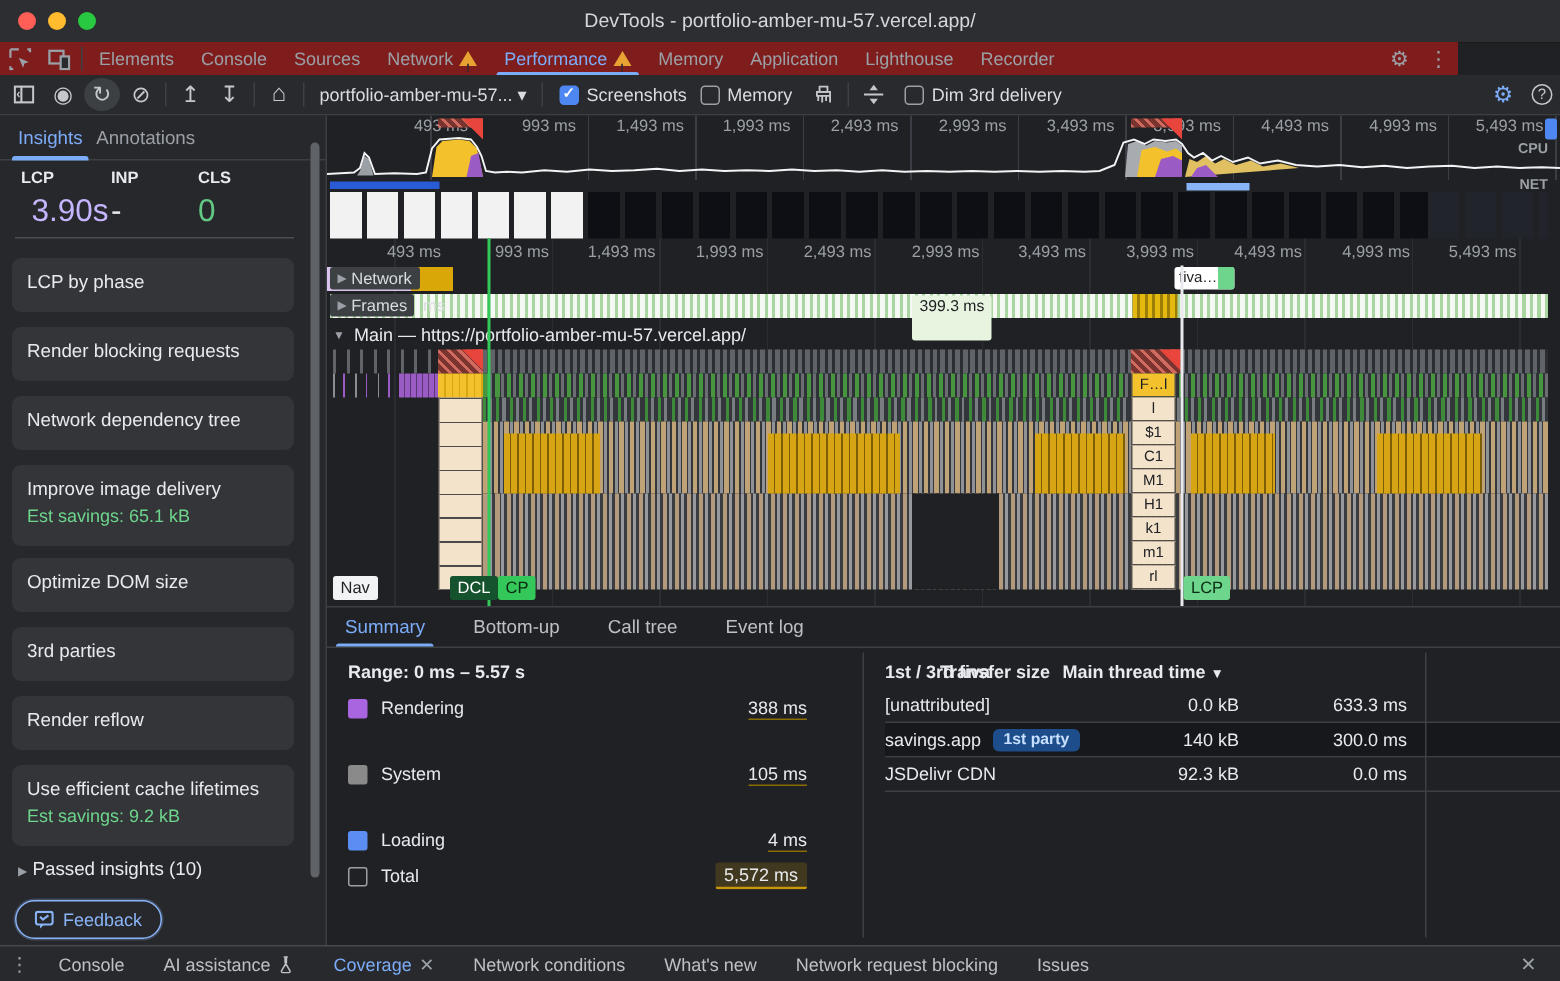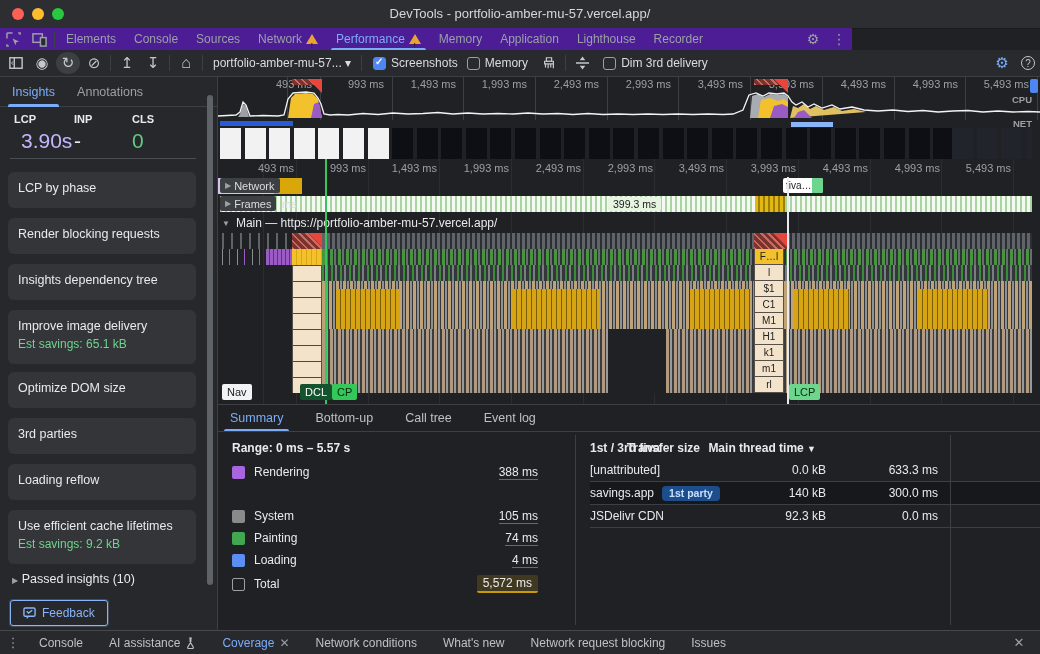--- a/index.html
+++ b/index.html
@@ -5,21 +5,21 @@
   html,body{margin:0;padding:0;background:#000;}
   #app{position:relative;width:1040px;height:654px;background:#202124;overflow:hidden;
        font-family:"Liberation Sans",sans-serif;color:#e8eaed;font-size:12px;
        -webkit-font-smoothing:antialiased;}
   .abs{position:absolute;}
   
   .titlebar{left:0;top:0;width:1040px;height:28px;background:#2d2e31;border-bottom:1px solid #1a1a1a;}
   .tl{width:12px;height:12px;border-radius:50%;top:8px;}
   .title-text{width:1040px;top:6px;text-align:center;color:#d5d7da;font-size:13px;}
   
-  .tabbar{left:0;top:28px;width:852px;height:22px;background:#4c1d95;border-bottom:1px solid #3c4043;
+  .tabbar{left:0;top:28px;width:972px;height:22px;background:#7f1d1d;border-bottom:1px solid #3c4043;
           display:flex;align-items:center;}
   .tb-icon{width:26px;height:22px;display:flex;align-items:center;justify-content:center;color:#9aa0a6;cursor:pointer;}
   .tb-sep{width:1px;height:16px;background:#3c4043;margin:0 2px;}
   .tab{height:22px;line-height:22px;padding:0 9px;color:#9aa0a6;cursor:pointer;position:relative;white-space:nowrap;display:flex;align-items:center;gap:4px;}
   .tab.active{color:#7cacf8;}
   .tab.active::after{content:"";position:absolute;left:4px;right:4px;bottom:0;height:2px;background:#7cacf8;border-radius:2px 2px 0 0;}
   .warn{position:relative;width:12px;height:10px;display:inline-block;}
   .warn::before{content:"";position:absolute;left:0;top:0;border-left:6px solid transparent;border-right:6px solid transparent;border-bottom:10px solid #e8a333;}
   .warn::after{content:"!";position:absolute;left:4.5px;top:1px;font-size:8px;font-weight:bold;color:#292a2d;}
   .spacer{flex:1;}
@@ -28,29 +28,29 @@
            display:flex;align-items:center;gap:2px;padding-left:4px;box-sizing:border-box;}
   .ic{width:24px;height:22px;display:flex;align-items:center;justify-content:center;color:#c4c7cc;font-size:15px;cursor:pointer;border-radius:50%;}
   .ic.on{background:#3c4043;}
   .dd{color:#dadce0;padding:0 6px;cursor:pointer;white-space:nowrap;}
   .chk{display:flex;align-items:center;gap:5px;margin:0 7px;cursor:pointer;color:#dadce0;white-space:nowrap;}
   .box{width:13px;height:13px;border:1.5px solid #9aa0a6;border-radius:3px;box-sizing:border-box;position:relative;}
   .box.checked{background:#4e87f2;border-color:#4e87f2;}
   .box.checked::after{content:"✓";position:absolute;left:1px;top:-2px;color:#fff;font-size:10px;font-weight:bold;}
   
   .sidebar{left:0;top:77px;width:218px;height:553px;background:#27282b;border-right:1px solid #3c4043;box-sizing:border-box;}
-  .side-tabs{left:0;top:0;width:217px;height:30px;border-bottom:1px solid #3c4043;display:flex;align-items:center;padding-left:12px;gap:22px;box-sizing:border-box;}
+  .side-tabs{left:0;top:0;width:217px;height:30px;border-bottom:1px solid #3c4043;display:flex;align-items:center;padding-left:12px;gap:9px;box-sizing:border-box;}
   .side-tab{position:relative;height:30px;line-height:30px;color:#9aa0a6;cursor:pointer;font-size:12.5px;}
   .side-tab.active{color:#7cacf8;}
   .side-tab.active::after{content:"";position:absolute;left:-4px;right:-4px;bottom:0;height:2.5px;background:#7cacf8;border-radius:2px 2px 0 0;}
   .met-name{font-size:11px;font-weight:bold;color:#e8eaed;}
   .met-val{font-size:21px;}
   .card{left:8px;width:188px;background:#343539;border-radius:6px;padding:9px 10px;box-sizing:border-box;cursor:pointer;font-size:12.5px;color:#e8eaed;}
   .savings{color:#6dd58c;margin-top:4px;font-size:12px;}
-  .feedback{left:10px;top:523px;height:24px;border:1px solid #8ab4f8;border-radius:3px;color:#8ab4f8;display:inline-flex;align-items:center;gap:6px;padding:0 12px;cursor:pointer;box-shadow:0 0 0 1px rgba(138,180,248,.25);}
+  .feedback{left:10px;top:523px;height:24px;border:1px solid #8ab4f8;border-radius:13px;color:#8ab4f8;display:inline-flex;align-items:center;gap:6px;padding:0 12px;cursor:pointer;box-shadow:0 0 0 1px rgba(138,180,248,.25);}
   .sb-thumb{left:207px;width:6px;border-radius:3px;background:#5f6368;}
   
   .timeline{left:218px;top:77px;width:822px;height:327px;background:#202124;overflow:hidden;}
   .rlabel{position:absolute;width:70px;text-align:right;color:#9aa0a6;font-size:11px;}
   .grid1{left:0;top:0;width:822px;height:43px;background:repeating-linear-gradient(90deg,#3b3e44 0 1px,transparent 1px 71.7px);background-position-x:102px;}
   .grid2{left:0;top:82px;width:822px;height:245px;background:repeating-linear-gradient(90deg,rgba(255,255,255,.055) 0 1px,transparent 1px 71.7px);background-position-x:78px;}
   .cpu-wrap{left:0;top:13px;width:822px;height:30px;}
   .side-lab{color:#9aa0a6;font-weight:bold;font-size:9.5px;text-align:right;width:30px;}
   .netbar1{left:2px;top:44px;width:73px;height:5px;background:#2a5bd7;}
   .netbar2{left:573px;top:45px;width:42px;height:5px;background:#8ab4f8;}
@@ -206,25 +206,25 @@
     <div class="abs met-name" style="left:14px;top:36px">LCP</div>
     <div class="abs met-name" style="left:74px;top:36px">INP</div>
     <div class="abs met-name" style="left:132px;top:36px">CLS</div>
     <div class="abs met-val" style="left:21px;top:52px;color:#c4b5fd">3.90s</div>
     <div class="abs met-val" style="left:74px;top:52px;color:#e8eaed">-</div>
     <div class="abs met-val" style="left:132px;top:52px;color:#63c884">0</div>
     <div class="abs" style="left:10px;top:81px;width:186px;height:1px;background:#4a4d51"></div>
 
     <div class="abs card" style="top:95px;height:36px"><span>LCP by phase</span></div>
     <div class="abs card" style="top:141px;height:36px"><span>Render blocking requests</span></div>
-    <div class="abs card" style="top:187px;height:36px"><span>Insights dependency tree</span></div>
+    <div class="abs card" style="top:187px;height:36px"><span>Network dependency tree</span></div>
     <div class="abs card" style="top:233px;height:54px"><span>Improve image delivery</span><div class="savings">Est savings: 65.1 kB</div></div>
     <div class="abs card" style="top:295px;height:36px"><span>Optimize DOM size</span></div>
     <div class="abs card" style="top:341px;height:36px"><span>3rd parties</span></div>
-    <div class="abs card" style="top:387px;height:36px"><span>Loading reflow</span></div>
+    <div class="abs card" style="top:387px;height:36px"><span>Render reflow</span></div>
     <div class="abs card" style="top:433px;height:54px"><span>Use efficient cache lifetimes</span><div class="savings">Est savings: 9.2 kB</div></div>
 
     <div class="abs" style="left:12px;top:495px;font-size:12.5px;cursor:pointer"><span class="tri">▶</span>&nbsp;<span>Passed insights (10)</span></div>
 
     <div class="abs feedback">
       <svg width="13" height="13" viewBox="0 0 14 14">
           <rect x="1" y="1" width="12" height="9" rx="1.5" stroke="#8ab4f8" fill="none" stroke-width="1.5"></rect>
           <path d="M4 10 v3 l3 -3" fill="#8ab4f8"></path>
           <path d="M4 4.5 l2 2 4 -3" stroke="#8ab4f8" fill="none" stroke-width="1.5"></path>
         </svg>
@@ -298,21 +298,21 @@
       <span style="width:13px;height:15px;background:#6dd58c"></span>
     </div>
 
     <div class="abs frames-bg"></div>
     <div class="abs" style="left:537px;top:119px;width:30px;height:16px;background:repeating-linear-gradient(90deg,#e4b90f 0 3px,#9c7d06 3px 5px)"></div>
     <div class="track-chip" style="left:2px;top:119px">
         <span class="tri">▶</span>
         <span>Frames</span>
       </div>
     <div class="abs" style="left:64px;top:121px;color:#dadce0;font-size:11px">ms</div>
-    <div class="abs" style="left:390px;top:120px;height:14px;line-height:14px;background:#e6f4e0;color:#202124;font-size:10.5px;padding:0 5px;border-radius:2px">399.3 ms</div>
+    <div class="abs" style="left:390px;top:120px;height:30px;line-height:14px;background:#e6f4e0;color:#202124;font-size:10.5px;padding:0 5px;border-radius:2px">399.3 ms</div>
 
     <div class="abs" style="left:4px;top:139px;color:#e8eaed;display:flex;gap:6px;align-items:center;cursor:pointer">
       <span class="tri">▼</span>
         <span>Main — https://portfolio-amber-mu-57.vercel.app/</span>
     </div>
 
     <div class="abs" style="left:4px;top:156px;width:70px;height:16px;background:repeating-linear-gradient(90deg,#606468 0 2px,transparent 2px 9px)"></div>
     <div class="abs" style="left:104px;top:156px;width:710px;height:16px;background:repeating-linear-gradient(90deg,#606468 0 3px,#2b2e33 3px 5px)"></div>
     <div class="abs hatch" style="left:74px;top:156px;width:30px;height:16px"></div>
     <div class="abs hatch" style="left:536px;top:156px;width:33px;height:16px"></div>
@@ -365,25 +365,20 @@
     <div class="leg-row" style="top:56px">
         <span class="swatch" style="background:#a964e0"></span>
         <span>Rendering</span>
         <span class="leg-val">388 ms</span>
       </div>
     <div class="leg-row" style="top:100px">
         <span class="swatch" style="background:#8a8a8a"></span>
         <span>System</span>
         <span class="leg-val">105 ms</span>
       </div>
-    <div class="leg-row" style="top:122px">
-        <span class="swatch" style="background:#41a84f"></span>
-        <span>Painting</span>
-        <span class="leg-val">74 ms</span>
-      </div>
     <div class="leg-row" style="top:144px">
         <span class="swatch" style="background:#5b8df2"></span>
         <span>Loading</span>
         <span class="leg-val">4 ms</span>
       </div>
     <div class="leg-row" style="top:168px">
         <span class="swatch" style="background:transparent;border:1px solid #9aa0a6;box-sizing:border-box"></span>
         <span>Total</span>
         <span class="total-val">5,572 ms</span>
       </div>

